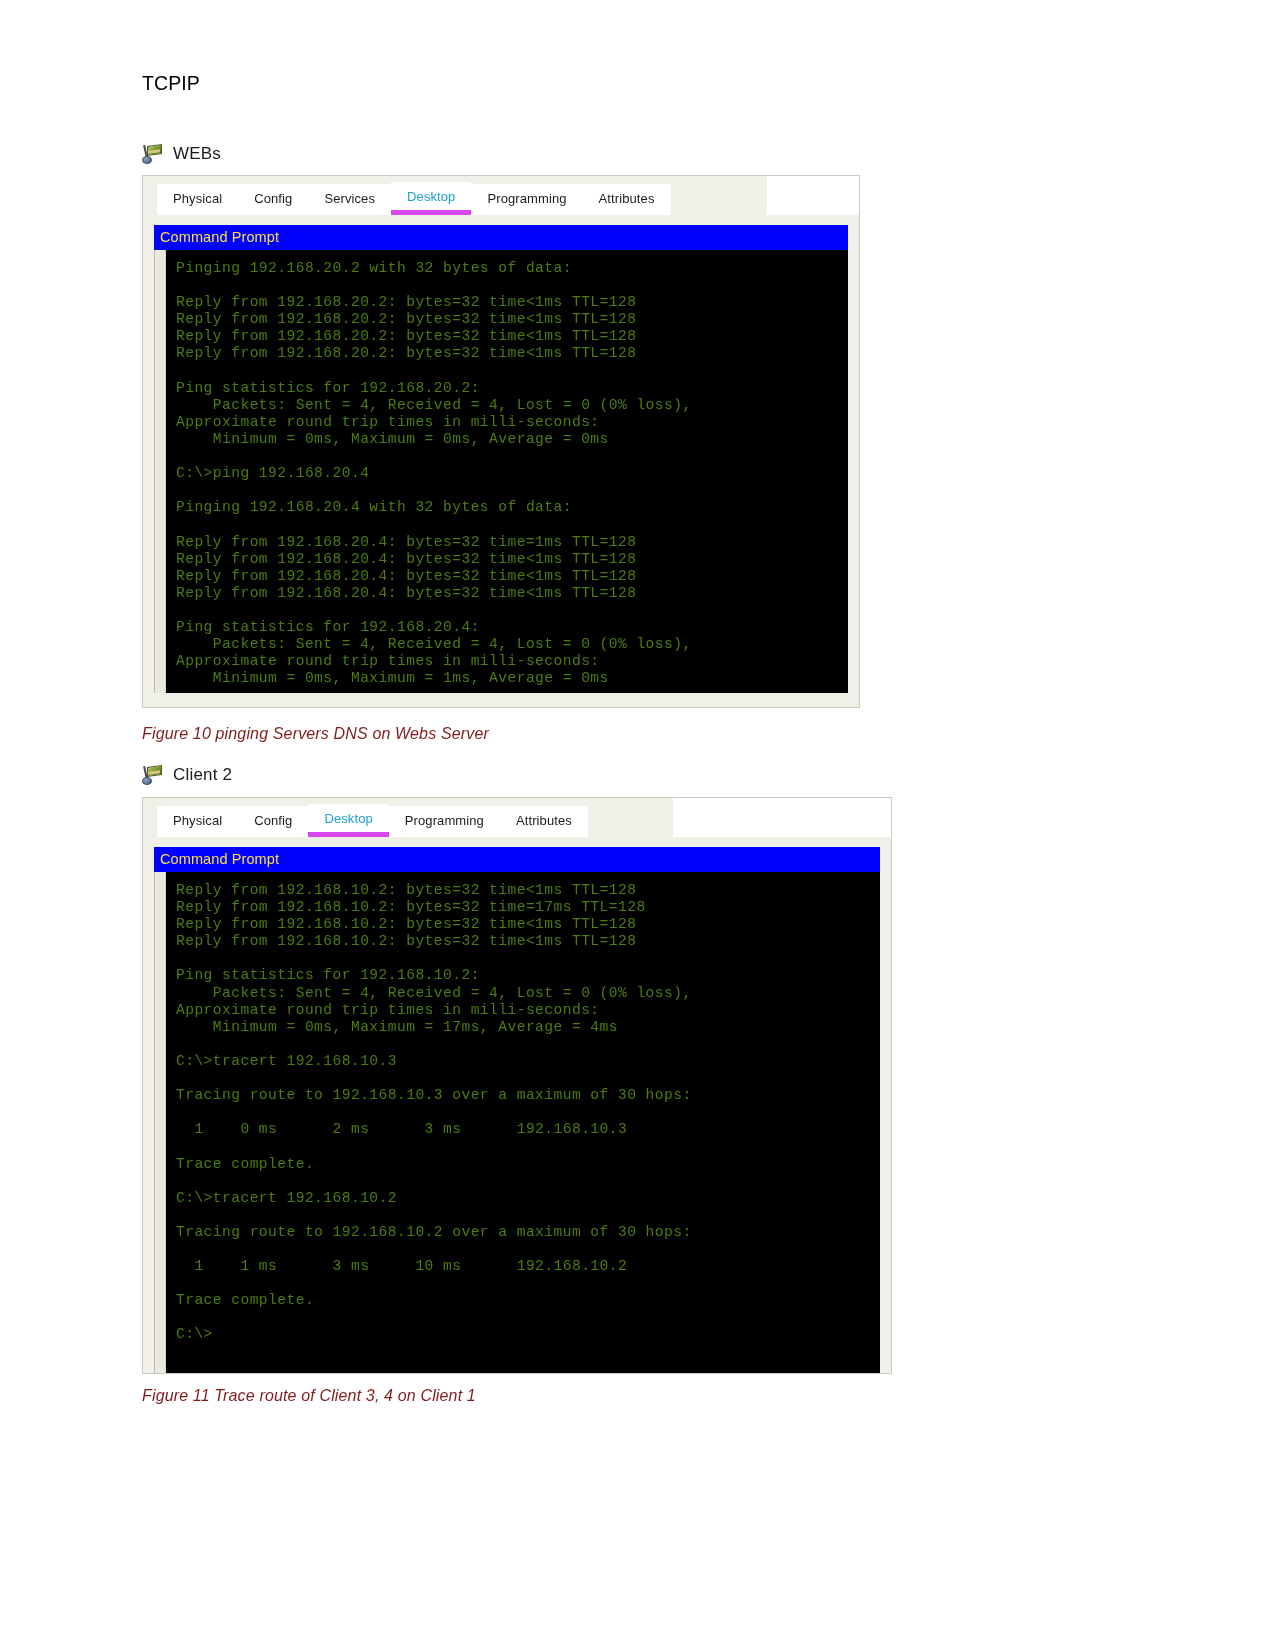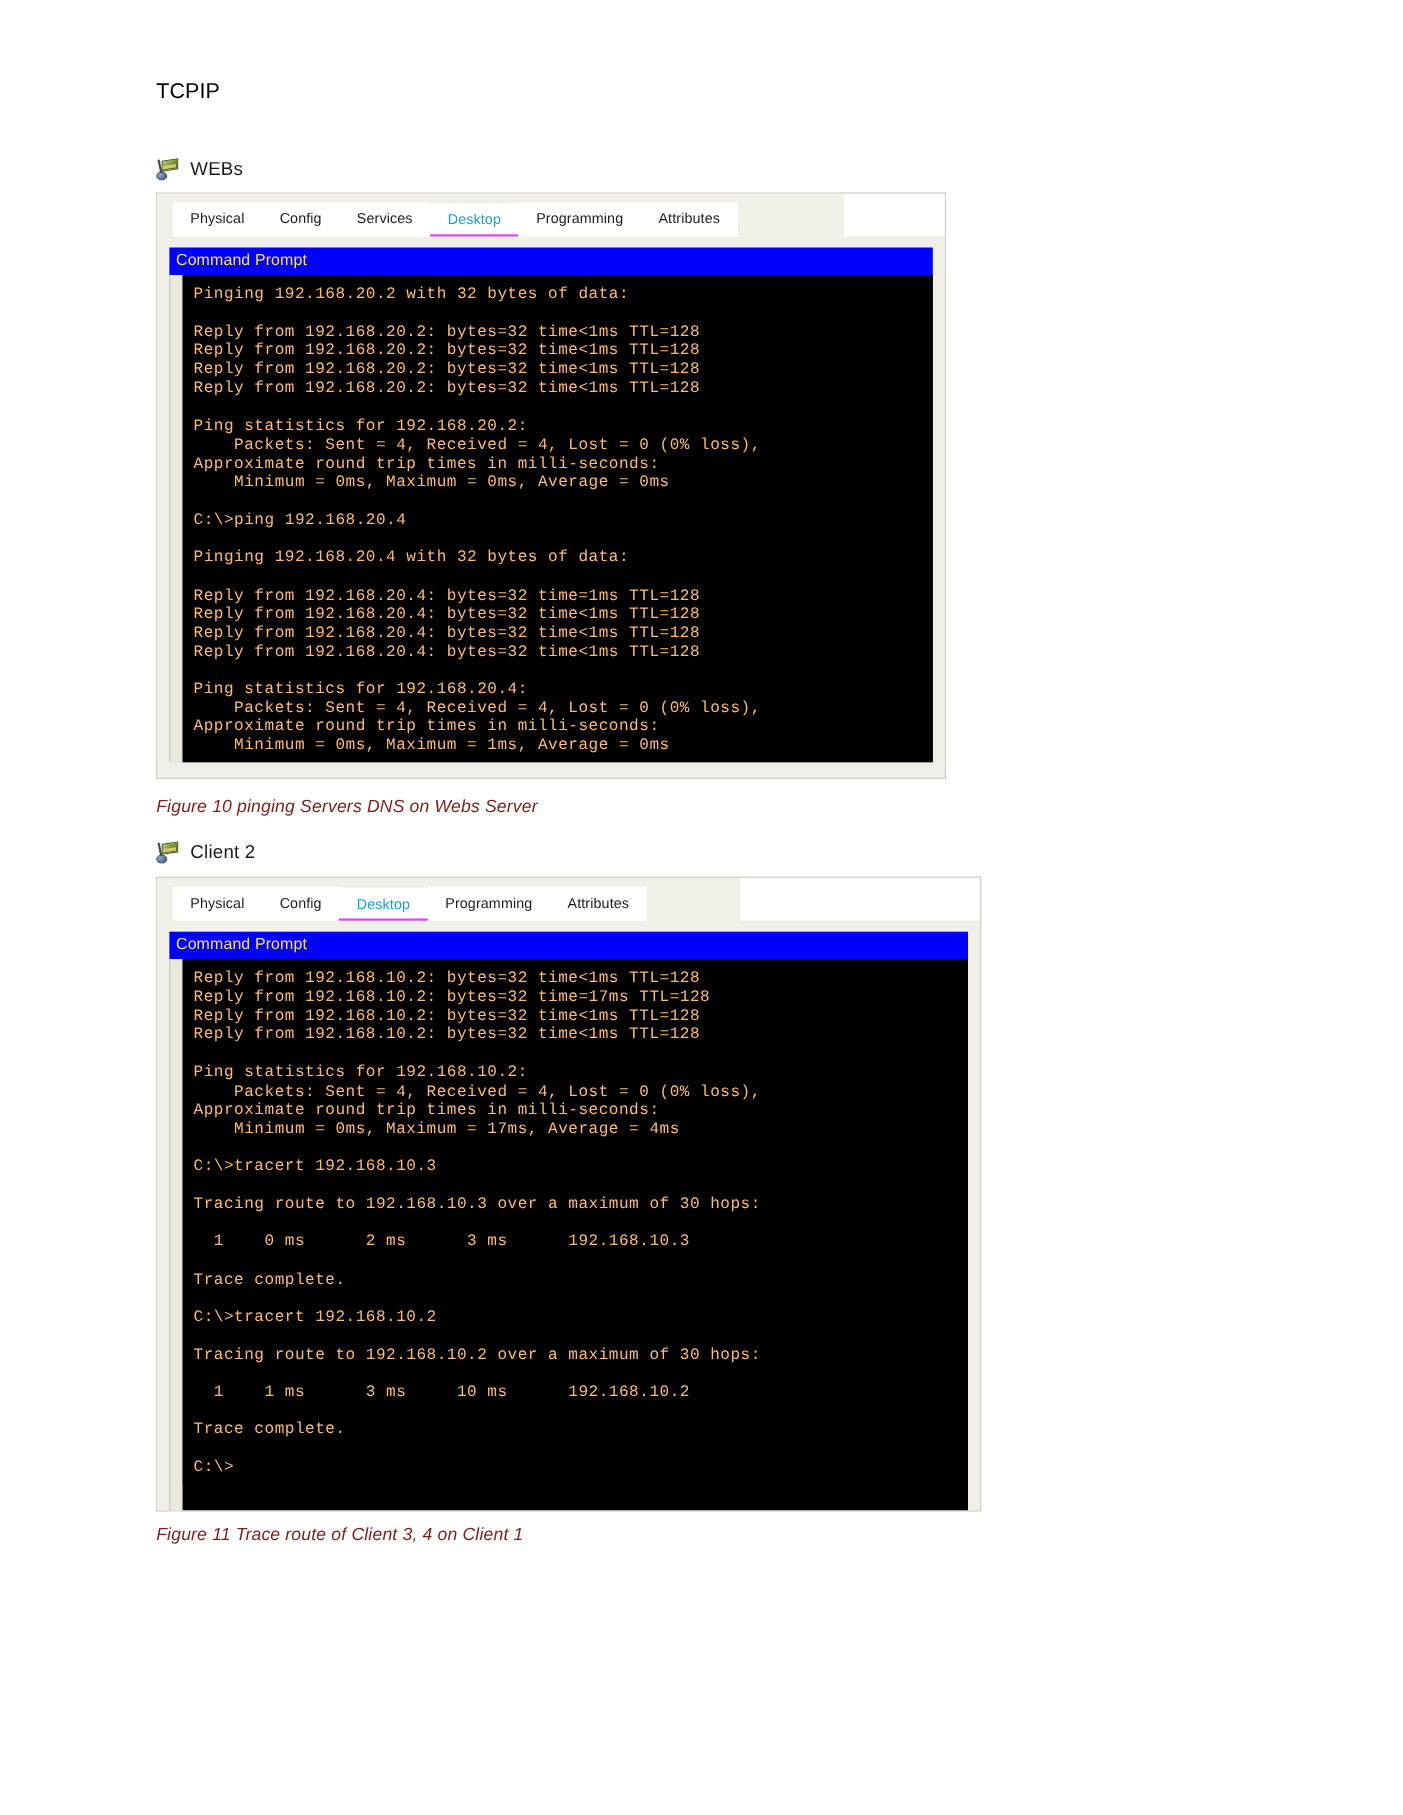--- a/index.html
+++ b/index.html
@@ -112,21 +112,21 @@
     padding: 7px 16px 6px 16px;
     font-size: 13px;
     color: #1d1d1d;
     background: #ffffff;
     border-bottom: 3px solid transparent;
     white-space: nowrap;
     letter-spacing: 0.1px;
   }
   .pt-tab.active {
     color: #1da0d0;
-    border-bottom: 2px solid #d946ef;
+    border-bottom: 5px solid #d946ef;
   }
   .pt-tabstrip-bg {
     background: #ffffff;
     display: flex;
     align-items: stretch;
   }
   .pt-body {
     background: #f0efe8;
     padding: 10px 11px 0 11px;
     box-sizing: border-box;
@@ -134,21 +134,21 @@
   .cmd-titlebar {
     background: #0000ff;
     color: #fde047;
     font-size: 14.5px;
     font-family: "Liberation Sans", sans-serif;
     padding: 4px 6px 5px 6px;
     letter-spacing: 0.1px;
   }
   .cmd-screen {
     background: #000000;
-    color: #fdba74;
+    color: #4d7c0f;
     font-family: "Liberation Mono", "DejaVu Sans Mono", monospace;
     font-size: 14.6px;
     line-height: 17.1px;
     letter-spacing: 0.45px;
     padding: 10px 0 6px 10px;
     white-space: pre;
     overflow: hidden;
     box-sizing: border-box;
   }
   .cmd-outer {

